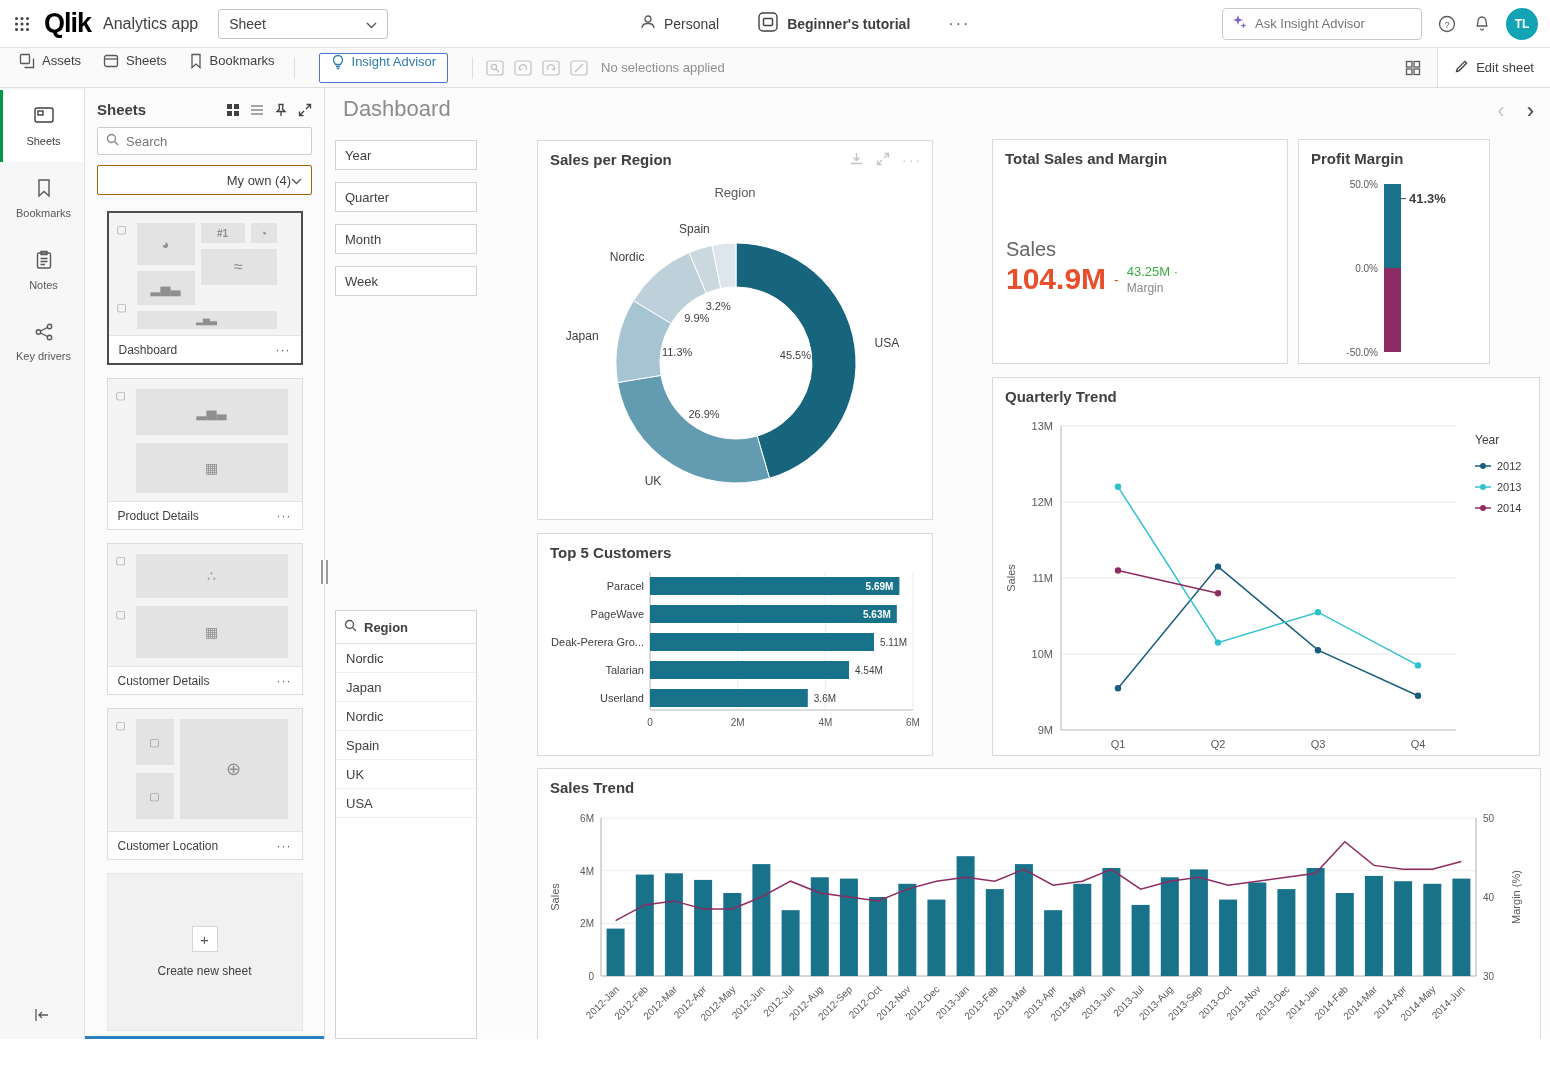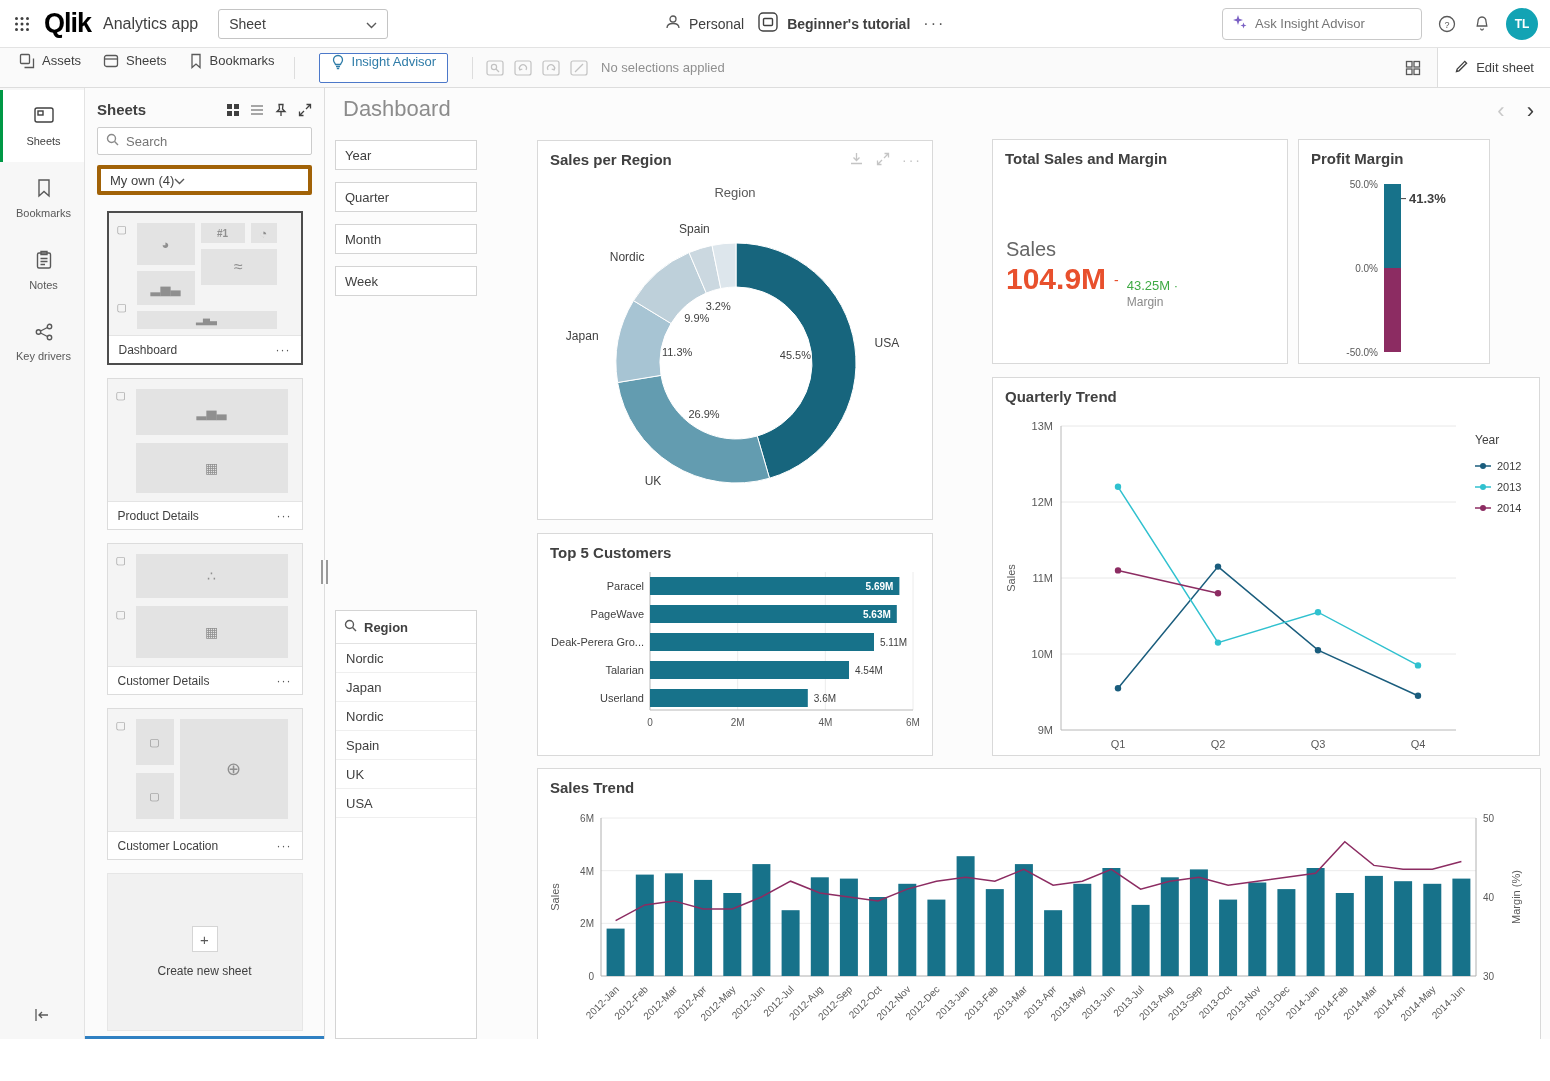--- a/index.html
+++ b/index.html
@@ -7,21 +7,21 @@
 body{font-family:"Liberation Sans",sans-serif;background:#fff;color:#404040;font-size:13px}
 svg{font-family:"Liberation Sans",sans-serif}
 .app{display:flex;flex-direction:column;width:1550px;height:1039px}
 
 
 .topbar{height:48px;display:flex;align-items:center;padding:0 12px;background:#fff;border-bottom:1px solid #e3e3e3}
 .tb-left{display:flex;align-items:center;gap:12px}
 .logo{font-size:27px;font-weight:bold;letter-spacing:-1px;color:#000;cursor:pointer}
 .app-title{font-size:16px;color:#404040}
 .sheet-select{width:170px;height:30px;border:1px solid #c4c4c4;border-radius:3px;display:flex;align-items:center;justify-content:space-between;padding:0 10px;font-size:14px;cursor:pointer;background:#fff;margin-left:8px}
-.tb-center{flex:1;display:flex;align-items:center;justify-content:center;gap:13px}
+.tb-center{flex:1;display:flex;align-items:center;justify-content:center;gap:38px}
 .hitem{display:flex;align-items:center;gap:8px;font-size:14px;color:#404040;cursor:pointer}
 .hitem.bold{font-weight:bold}
 .more{color:#595959;font-size:16px;letter-spacing:2px;cursor:pointer}
 .tb-right{display:flex;align-items:center;gap:14px}
 .insight-input{width:200px;height:32px;border:1px solid #c9c9c9;border-radius:4px;display:flex;align-items:center;gap:7px;padding:0 9px;background:#fff}
 .insight-input input{border:none;outline:none;flex:1;font-size:13px;color:#404040;background:transparent;font-family:"Liberation Sans",sans-serif}
 .avatar{width:32px;height:32px;border-radius:50%;background:#12a3b4;color:#fff;font-size:12px;font-weight:bold;display:flex;align-items:center;justify-content:center;cursor:pointer}
 .icon-btn{background:none;border:none;cursor:pointer;display:flex;align-items:center;justify-content:center;padding:2px}
 
 
@@ -41,21 +41,21 @@
 .rail-item.active{background:#fff;border-left-color:#009845;color:#404040}
 .rail-collapse{position:absolute;bottom:14px;left:50%;transform:translateX(-50%);cursor:pointer;background:none;border:none}
 
 
 .sheets-panel{width:240px;background:#fbfbfb;border-right:1px solid #ddd;display:flex;flex-direction:column;position:relative}
 .sp-head{display:flex;align-items:center;padding:13px 12px 9px;gap:10px}
 .sp-title{font-size:15px;font-weight:bold;flex:1;color:#404040}
 .sp-ic{background:none;border:none;cursor:pointer;display:flex;align-items:center}
 .sp-search{margin:0 12px;height:28px;border:1px solid #ccc;border-radius:2px;background:#fff;display:flex;align-items:center;padding:0 8px;gap:7px}
 .sp-search input{border:none;outline:none;font-size:13px;flex:1;color:#404040;background:transparent;font-family:"Liberation Sans",sans-serif}
-.sp-select{margin:10px 12px;height:30px;border:4px solid #a16207;border-radius:2px;background:#fff;display:flex;align-items:center;justify-content:flex-start;padding:0 9px;font-size:13px;cursor:pointer}
+.sp-select{margin:10px 12px;height:30px;border:1px solid #a16207;border-radius:2px;background:#fff;display:flex;align-items:center;justify-content:flex-end;padding:0 9px;font-size:13px;cursor:pointer}
 .tiles{flex:1;overflow:hidden;padding:6px 0 0;display:flex;flex-direction:column;align-items:center;gap:13px}
 .tile{width:196px;border:1px solid #dcdcdc;background:#fff;cursor:pointer}
 .tile.selected{border:2px solid #4d4d4d}
 .thumb{height:122px;background:#f4f4f4;position:relative}
 .tbox{position:absolute;background:#e3e3e3;color:#8f8f8f;display:flex;align-items:center;justify-content:center;font-size:13px}
 .tico{position:absolute;color:#9a9a9a;font-size:11px}
 .tile-title{height:28px;display:flex;align-items:center;justify-content:space-between;padding:0 10px;font-size:12px;border-top:1px solid #e4e4e4;color:#404040}
 .tt-dots{color:#595959;letter-spacing:1px}
 .create-tile{width:196px;height:158px;background:#f1f1f1;border:1px solid #e6e6e6;display:flex;flex-direction:column;align-items:center;justify-content:center;gap:12px;font-size:12px;color:#404040;cursor:pointer}
 .create-plus{width:26px;height:26px;background:#fff;border:1px solid #d5d5d5;display:flex;align-items:center;justify-content:center;font-size:15px;color:#595959}
@@ -84,21 +84,21 @@
 .card-kpi{left:667px;top:51px;width:296px;height:225px}
 .card-gauge{left:973px;top:51px;width:192px;height:225px}
 .card-line{left:667px;top:289px;width:548px;height:379px}
 .card-top5{left:212px;top:445px;width:396px;height:223px}
 .card-combo{left:212px;top:680px;width:1004px;height:313px}
 
 .kpi-sales-label{position:absolute;left:13px;top:98px;font-size:20px;color:#666}
 .kpi-row{position:absolute;left:13px;top:124px;display:flex;align-items:flex-start;gap:8px}
 .kpi-value{font-size:30px;font-weight:bold;color:#e8502d;line-height:1}
 .kpi-sep{font-size:14px;color:#e8502d;margin-top:8px}
-.kpi-secondary{margin-top:14px}
+.kpi-secondary{margin-top:0}
 .kpi-secondary .v{font-size:13px;color:#3faa44;display:block}
 .kpi-secondary .l{font-size:12px;color:#8a8a8a;display:block;margin-top:2px}
 </style>
 </head>
 <body>
 
 <div class="app">
 
   <header class="topbar">
     <div class="tb-left">

